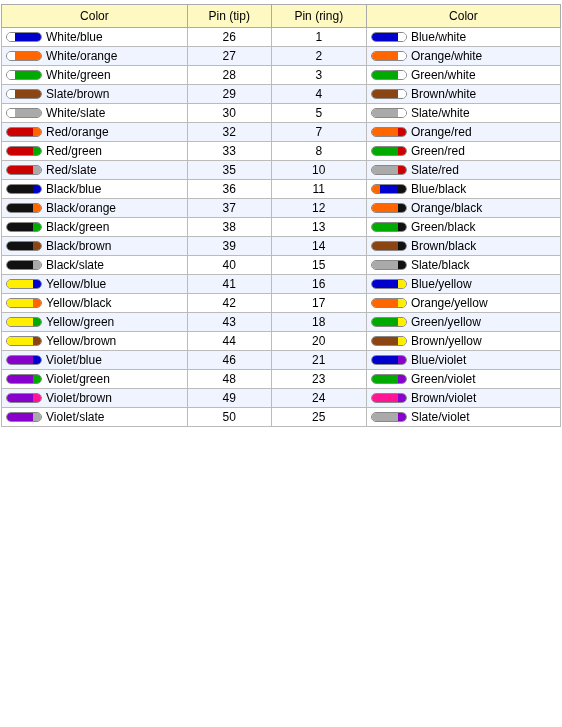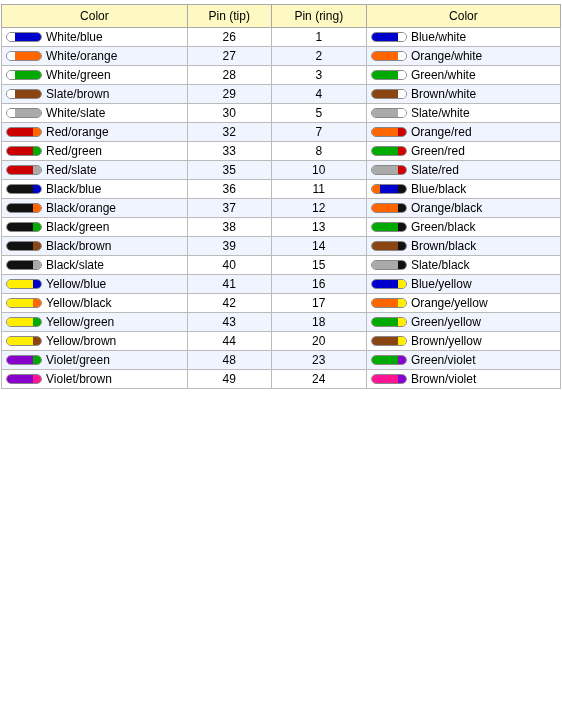--- a/index.html
+++ b/index.html
@@ -490,20 +490,44 @@
       <span>Brown/yellow</span>
     </div>
         </td>
       </tr>
       <tr>
         <td>
     <div class="color-cell">
       <div class="wire">
         <div class="wire-tip" style="background:#8800cc"></div>
         <div class="wire-body" style="background:#8800cc"></div>
+        <div class="wire-ring" style="background:#0000cc"></div>
+      </div>
+      <span>Violet/blue</span>
+    </div>
+        </td>
+        <td class="pin-col">46</td>
+        <td class="pin-col">21</td>
+        <td>
+    <div class="color-cell">
+      <div class="wire">
+        <div class="wire-tip" style="background:#0000cc"></div>
+        <div class="wire-body" style="background:#0000cc"></div>
+        <div class="wire-ring" style="background:#8800cc"></div>
+      </div>
+      <span>Blue/violet</span>
+    </div>
+        </td>
+      </tr>
+      <tr>
+        <td>
+    <div class="color-cell">
+      <div class="wire">
+        <div class="wire-tip" style="background:#8800cc"></div>
+        <div class="wire-body" style="background:#8800cc"></div>
         <div class="wire-ring" style="background:#00aa00"></div>
       </div>
       <span>Violet/green</span>
     </div>
         </td>
         <td class="pin-col">48</td>
         <td class="pin-col">23</td>
         <td>
     <div class="color-cell">
       <div class="wire">
@@ -529,17 +553,41 @@
         <td class="pin-col">49</td>
         <td class="pin-col">24</td>
         <td>
     <div class="color-cell">
       <div class="wire">
         <div class="wire-tip" style="background:#ff1493"></div>
         <div class="wire-body" style="background:#ff1493"></div>
         <div class="wire-ring" style="background:#8800cc"></div>
       </div>
       <span>Brown/violet</span>
+    </div>
+        </td>
+      </tr>
+      <tr>
+        <td>
+    <div class="color-cell">
+      <div class="wire">
+        <div class="wire-tip" style="background:#8800cc"></div>
+        <div class="wire-body" style="background:#8800cc"></div>
+        <div class="wire-ring" style="background:#aaaaaa"></div>
+      </div>
+      <span>Violet/slate</span>
+    </div>
+        </td>
+        <td class="pin-col">50</td>
+        <td class="pin-col">25</td>
+        <td>
+    <div class="color-cell">
+      <div class="wire">
+        <div class="wire-tip" style="background:#aaaaaa"></div>
+        <div class="wire-body" style="background:#aaaaaa"></div>
+        <div class="wire-ring" style="background:#8800cc"></div>
+      </div>
+      <span>Slate/violet</span>
     </div>
         </td>
       </tr>
     </tbody>
 </table>
 
 </body></html>

